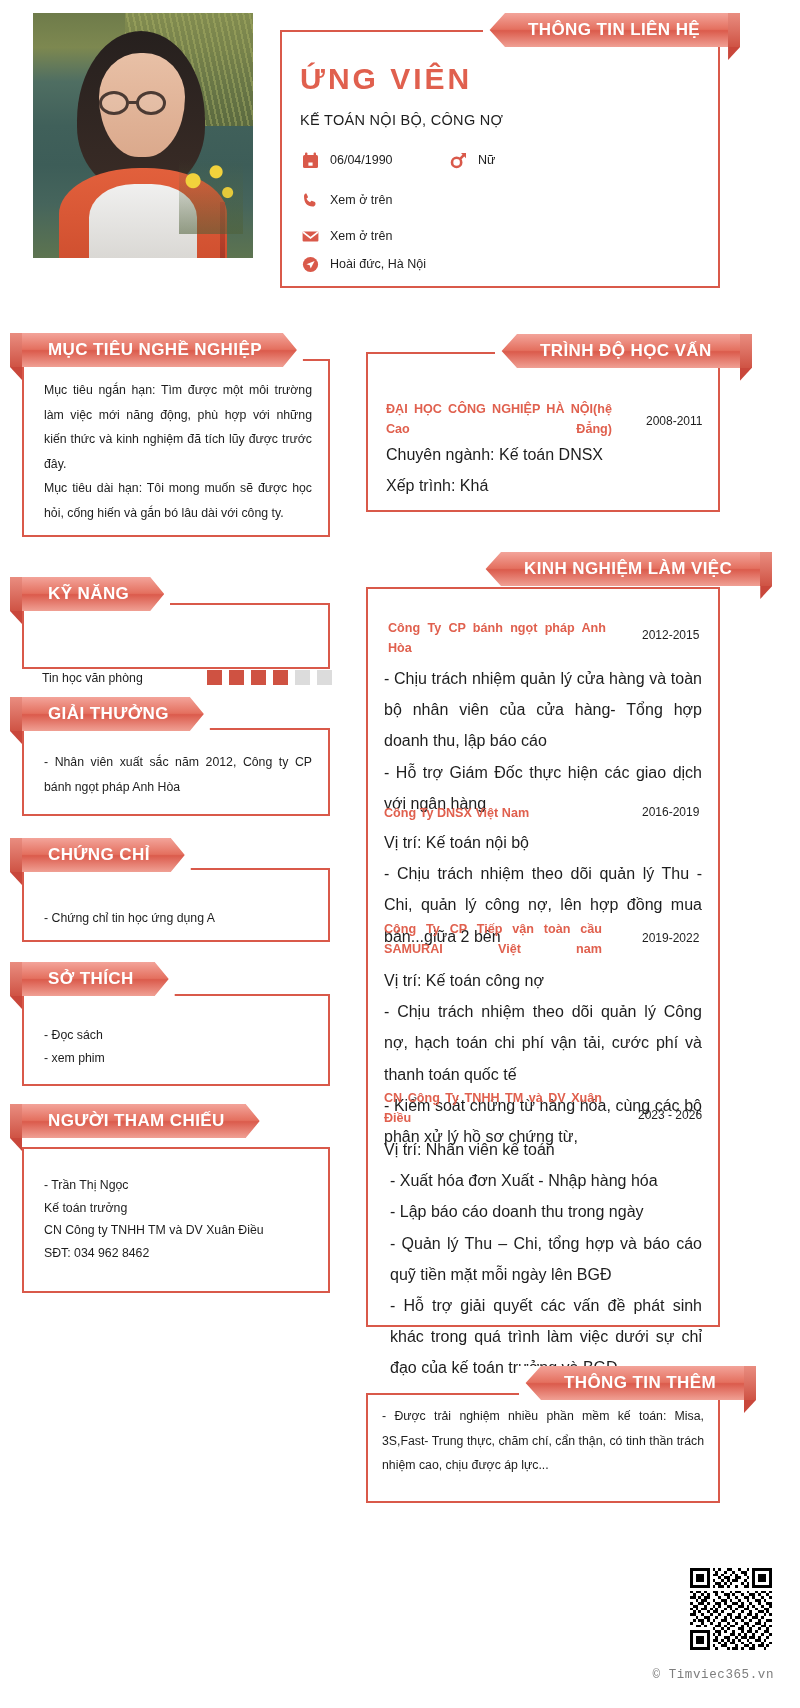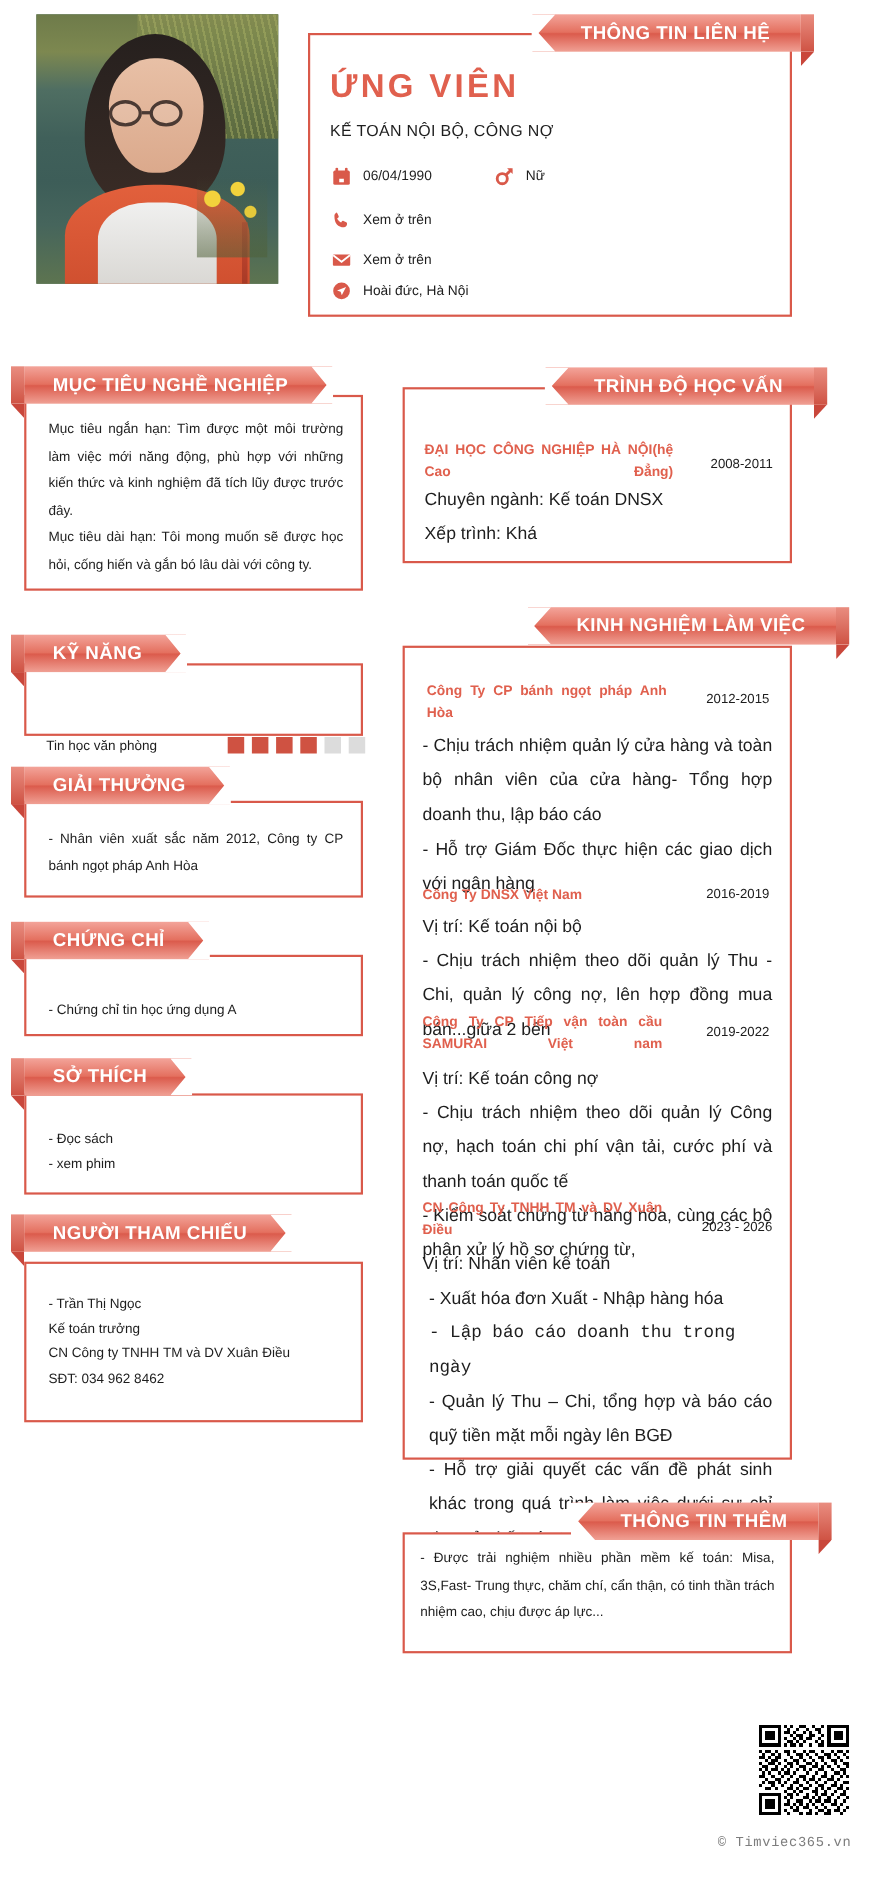--- a/index.html
+++ b/index.html
@@ -404,21 +404,21 @@
     <div class="line just">- Kiểm soát chứng từ hàng hóa, cùng các bộ phận xử lý hồ sơ chứng từ,</div>
   </div>
 
   <div class="entry" style="left:384px; top:1089px; width:218px;">
     <div class="org">CN Công Ty TNHH TM và DV Xuân Điều</div>
   </div>
   <div class="period" style="left:604px; top:1108px;">2023 - 2026</div>
   <div class="entry" style="left:384px; top:1134px; width:318px;">
     <div class="line">Vị trí: Nhân viên kế toán</div>
     <div class="line" style="padding-left:6px;">- Xuất hóa đơn Xuất - Nhập hàng hóa</div>
-    <div class="line" style="padding-left:6px;font-family:Liberation Mono, monospace;">- Lập báo cáo doanh thu trong ngày</div>
+    <div class="line" style="padding-left:6px;">- Lập báo cáo doanh thu trong ngày</div>
     <div class="line just" style="padding-left:6px;">- Quản lý Thu – Chi, tổng hợp và báo cáo quỹ tiền mặt mỗi ngày lên BGĐ</div>
     <div class="line just" style="padding-left:6px;">- Hỗ trợ giải quyết các vấn đề phát sinh khác trong quá trình làm việc dưới sự chỉ đạo của kế toán trưởng,và BGĐ</div>
   </div>
 
   <div class="box" style="left:366px; top:1393px; width:354px; height:110px;"></div>
   <div class="hdr-block" style="left:520px; top:1366px;">
     <div class="ribbon right">
       <span class="fold2"></span>
         <span class="fold"></span>
       <span class="txt">THÔNG TIN THÊM</span>

